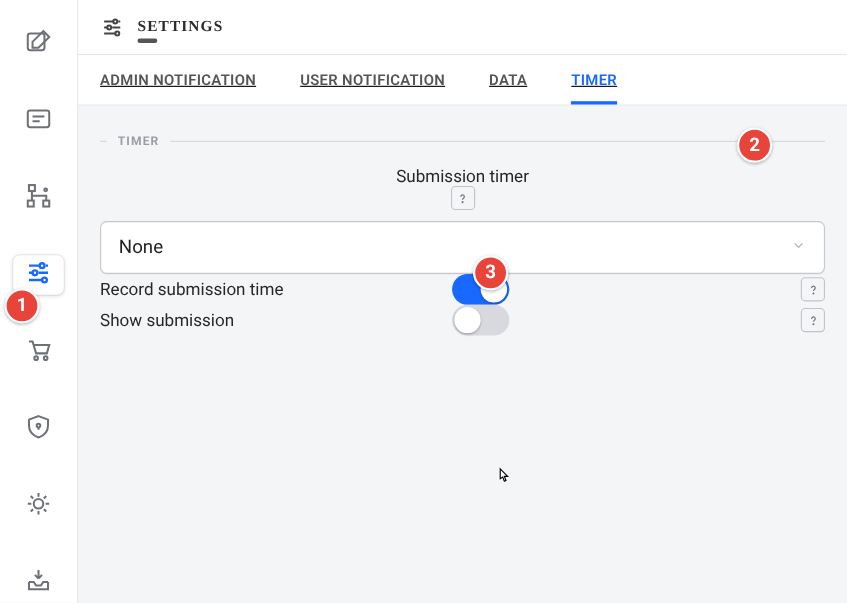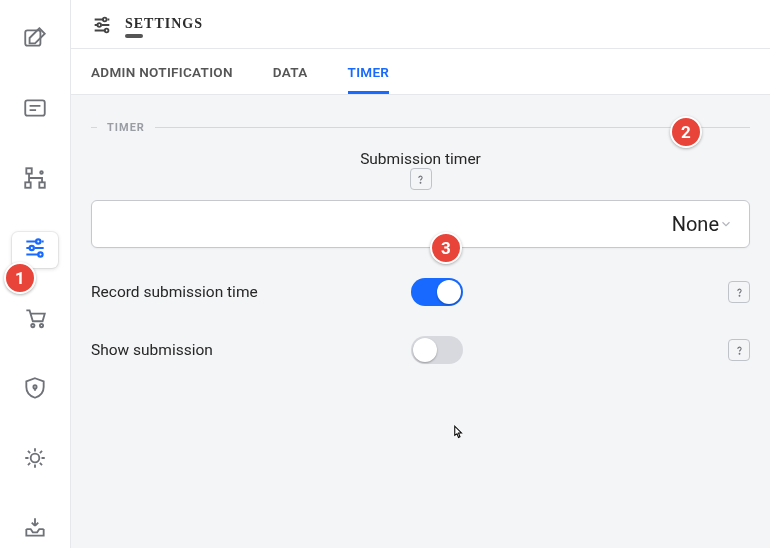--- a/index.html
+++ b/index.html
@@ -76,20 +76,21 @@
     width:18px;height:4px;background:#555;border-radius:2px;
   }
   .tabs {
     background:#fff;
     display:flex;
     gap:40px;
     padding: 0 20px;
     border-bottom:1px solid #e5e7eb;
     height:46px;
     align-items:center;
+    text-decoration:underline;
   }
   .tab {
     font-size:13.5px;
     font-weight:600;
     color:#555;
     letter-spacing:0.3px;
     height:100%;
     display:flex;align-items:center;
     border-bottom:3px solid transparent;
     cursor:pointer;
@@ -120,29 +121,28 @@
     font-size:15.5px;color:#272727;font-weight:400;
   }
   .help-icon {
     width:22px;height:22px;border:1px solid #c0c3c9;border-radius:4px;
     display:flex;align-items:center;justify-content:center;
     color:#6e7177;cursor:pointer;flex-shrink:0;
   }
   .help-icon svg{width:13px;height:13px;}
   .select {
     width:100%;height:48px;background:#fff;border:1px solid #c6c8cd;border-radius:6px;
-    display:flex;align-items:center;justify-content:flex-end;
-    padding:0 16px;font-size:20px;color:#222;cursor:pointer;
+    display:flex;align-items:center;justify-content:space-between;
+    padding:0 16px;font-size:17px;color:#222;cursor:pointer;
     box-shadow: 0 1px 2px rgba(0,0,0,0.04);
   }
   .select .chev { color:#b3b5bb; }
   .select .chev svg{width:14px;height:14px;}
   .toggle-row {
     display:flex;align-items:center;
-    margin-top:30px;
   }
   .toggle-row .field-label { flex:0 0 320px;}
   .toggle {
     width:52px;height:28px;border-radius:20px;position:relative;cursor:pointer;flex-shrink:0;
   }
   .toggle .knob{
     width:24px;height:24px;background:#fff;border-radius:50%;position:absolute;top:2px;
     box-shadow:0 1px 2px rgba(0,0,0,0.3);
   }
   .toggle.on{background:#1769ff;}
@@ -249,20 +249,21 @@
             <circle cx="15" cy="6" r="2"></circle>
             <circle cx="9" cy="12" r="2"></circle>
             <circle cx="17" cy="18" r="2"></circle>
           </svg>
       </span>
       <span class="page-title">SETTINGS</span>
     </div>
 
     <div class="tabs">
       <div class="tab">ADMIN NOTIFICATION</div>
+      <div class="tab">USER NOTIFICATION</div>
       <div class="tab">DATA</div>
       <div class="tab active">TIMER</div>
     </div>
 
     <div class="content">
 
       <div class="section-divider">
         <span class="line before"></span>
         <span class="section-label">TIMER</span>
         <span class="line after"></span>

